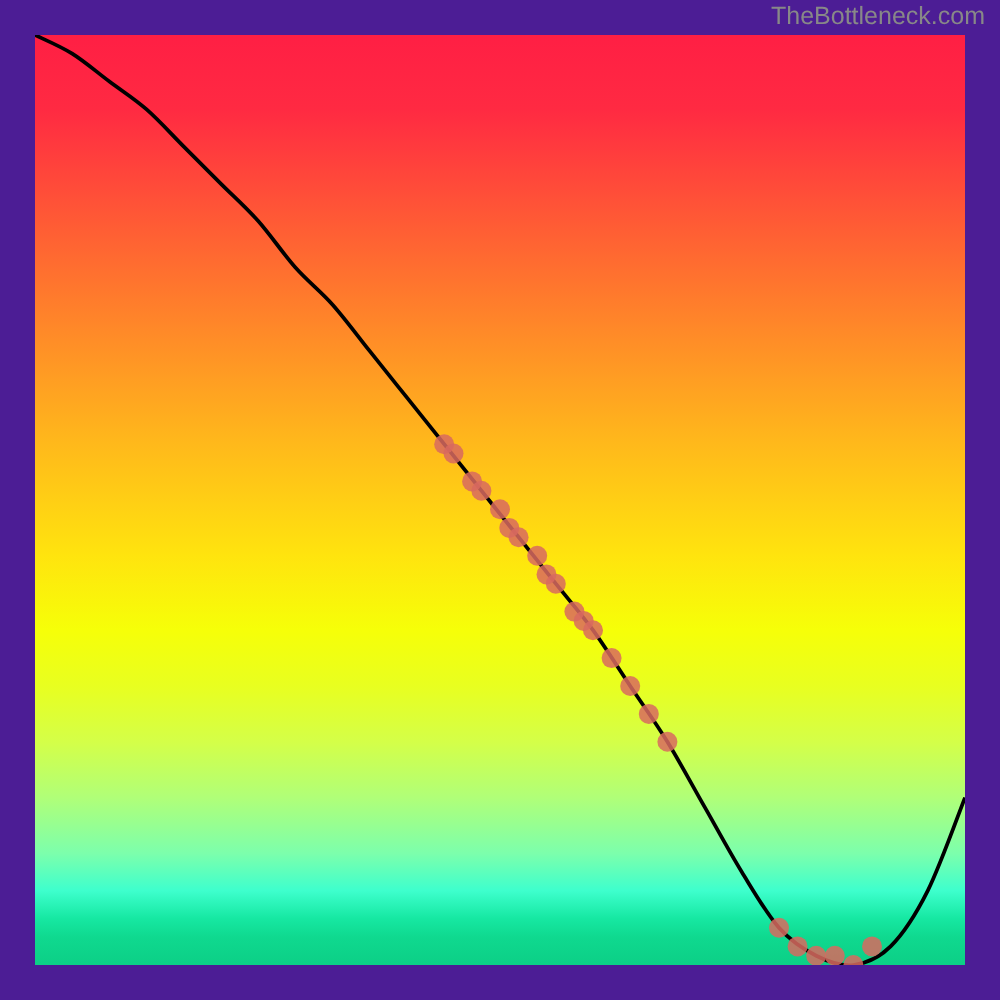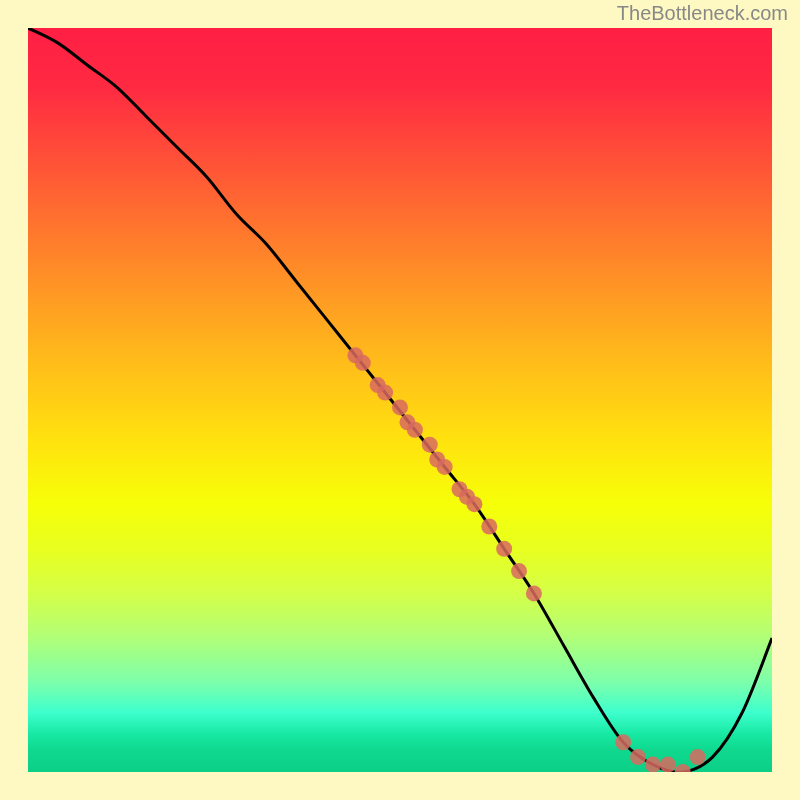--- a/index.html
+++ b/index.html
@@ -1,17 +1,17 @@
 <!DOCTYPE html>
 <html><head>
 <meta charset="utf-8">
 <style>
 * { margin: 0; padding: 0; box-sizing: border-box; }
 html, body { width: 800px; height: 800px; overflow: hidden; font-family: Arial, sans-serif; }
-.container { position: relative; width: 800px; height: 800px; background: #fef9c3; }
+.container { position: relative; width: 800px; height: 800px; background: #4c1d95; }
 .watermark {
   position: absolute;
   top: 2px;
   right: 12px;
   color: #888;
   font-size: 20px;
   font-weight: normal;
   z-index: 10;
 }
 .plot-area {

